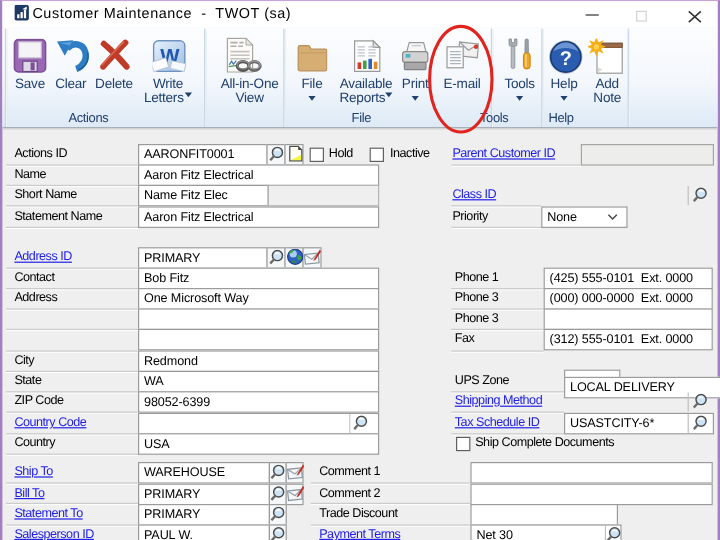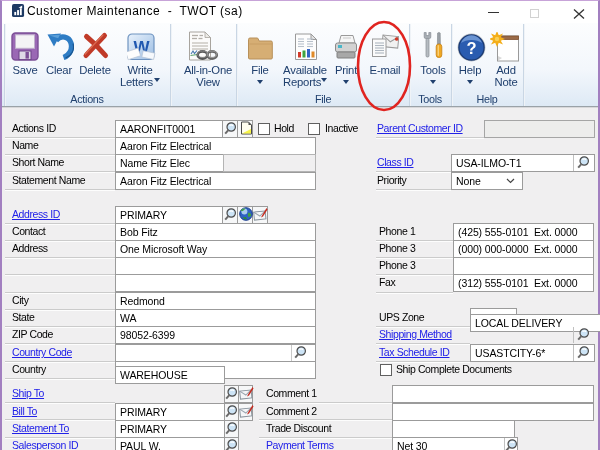--- a/index.html
+++ b/index.html
@@ -3,21 +3,21 @@
 <style>
 html,body{margin:0;padding:0}
 body{width:600px;height:450px;overflow:hidden;position:relative;font-family:"Liberation Sans",sans-serif;background:#f0eff0}
 #win{position:absolute;left:0;top:0;width:600px;height:450px}
 .abs{position:absolute}
 #titlebar{position:absolute;left:2px;top:1px;width:596px;height:22px;background:#fff}
 #title{position:absolute;left:27px;top:4px;font-size:12px;color:#000;white-space:nowrap}
 #ribbon{position:absolute;left:2px;top:23px;width:596px;height:84px;background:linear-gradient(#fcfdfe,#f3f7fc 55%,#dde9f5)}
 .vsep{position:absolute;top:1px;width:1px;height:82px;background:#c9d6e4;border-right:1px solid rgba(255,255,255,.7)}
 .rlbl{position:absolute;font-size:11.3px;letter-spacing:-0.2px;color:#20406e;text-align:center;white-space:nowrap;line-height:11.5px}
-.glbl{position:absolute;top:93px;font-size:10.8px;letter-spacing:-0.3px;color:#20406e;text-align:center;white-space:nowrap}
+.glbl{position:absolute;top:93px;font-size:10.8px;letter-spacing:-0.3px;color:#20406e;white-space:nowrap}
 .dn{display:inline-block;width:0;height:0;border:3px solid transparent;border-top:4px solid #20406e;vertical-align:1px}
 .dnb{position:absolute;width:0;height:0;border:3.5px solid transparent;border-top:4.5px solid #20406e}
 .lbl{position:absolute;font-size:10.5px;letter-spacing:-0.4px;color:#000;height:17px;line-height:17px;white-space:nowrap}
 .lnk{color:#2121e8;text-decoration:underline}
 .box{position:absolute;box-sizing:border-box;height:18px;background:#fff;border:1px solid #9b9b9b;font-size:10.5px;letter-spacing:-0.1px;line-height:16px;padding-left:4px;white-space:nowrap;color:#000}
 .nob{background:transparent}
 .etch{position:absolute;height:1px;background:#cbcbcb;box-shadow:0 1px 0 rgba(255,255,255,.85)}
 .cb{position:absolute;width:12px;height:12px;box-sizing:border-box;background:#fff;border:1px solid #606060}
 .cell{position:absolute;box-sizing:border-box;height:18px;border:1px solid #9b9b9b;background:#f6f7f8}
 .icon{position:absolute}
@@ -270,21 +270,20 @@
  <div class="lbl" style="left:325px;top:120px">Inactive</div>
 
  <div class="box" style="left:115px;top:137px;width:201px">Aaron Fitz Electrical</div>
  <div class="box" style="left:115px;top:154px;width:109px">Name Fitz Elec</div>
  <div class="box nob" style="left:223px;top:154px;width:93px;background:transparent;border-color:#b4b4b4"></div>
  <div class="box" style="left:115px;top:172px;width:201px">Aaron Fitz Electrical</div>
 
  <div class="lbl" style="left:377px;top:120px"><span class="lnk">Parent Customer ID</span></div>
  <div class="box" style="left:484px;top:120px;width:111px;background:#ededec;border-color:#a5a5a5"></div>
  <div class="lbl" style="left:377px;top:154px"><span class="lnk">Class ID</span></div>
- <div class="box" style="left:451px;top:154px;width:144px">USA-ILMO-T1</div>
  <div class="abs" style="left:573px;top:155px;width:1px;height:16px;background:#c0c0c0"></div>
  <svg class="icon" width="13" height="13" style="left:577px;top:156px" viewBox="0 0 13 13">
   <circle cx="7.2" cy="5" r="4.2" fill="#cde4f6" stroke="#4a4a4a" stroke-width="1.2"></circle>
   <path d="M4.6 7.8 L1.2 11.6" stroke="#6a6a6a" stroke-width="2"></path>
   <path d="M5.4 3.6 A2.6 2.6 0 0 1 9 3.8" stroke="#fff" stroke-width="1.3" fill="none"></path>
  </svg>
  <div class="lbl" style="left:377px;top:172px">Priority</div>
  <div class="box" style="left:451px;top:172px;width:72px">None</div>
  <svg class="icon" width="9" height="6" style="left:506px;top:178px" viewBox="0 0 9 6">
   <path d="M1 1 L4.5 4.5 L8 1" fill="none" stroke="#444" stroke-width="1.2"></path>
@@ -353,21 +352,21 @@
  <div class="box" style="left:470px;top:344px;width:125px">USASTCITY-6*</div>
  <div class="abs" style="left:573px;top:345px;width:1px;height:16px;background:#c0c0c0"></div>
  <svg class="icon" width="13" height="13" style="left:577px;top:346px" viewBox="0 0 13 13">
   <circle cx="7.2" cy="5" r="4.2" fill="#cde4f6" stroke="#4a4a4a" stroke-width="1.2"></circle>
   <path d="M4.6 7.8 L1.2 11.6" stroke="#6a6a6a" stroke-width="2"></path>
   <path d="M5.4 3.6 A2.6 2.6 0 0 1 9 3.8" stroke="#fff" stroke-width="1.3" fill="none"></path>
  </svg>
  <div class="cb" style="left:380px;top:364px"></div>
  <div class="lbl" style="left:396px;top:361px">Ship Complete Documents</div>
 
- <div class="box" style="left:115px;top:366px;width:110px">WAREHOUSE</div>
+ <div class="box" style="left:115px;top:385px;width:110px">WAREHOUSE</div>
  <div class="cell" style="left:224px;top:385px;width:15px"></div>
  <div class="cell" style="left:238px;top:385px;width:15px"></div>
  <svg class="icon" width="13" height="13" style="left:225px;top:387px" viewBox="0 0 13 13">
   <circle cx="7.2" cy="5" r="4.2" fill="#cde4f6" stroke="#4a4a4a" stroke-width="1.2"></circle>
   <path d="M4.6 7.8 L1.2 11.6" stroke="#6a6a6a" stroke-width="2"></path>
   <path d="M5.4 3.6 A2.6 2.6 0 0 1 9 3.8" stroke="#fff" stroke-width="1.3" fill="none"></path>
  </svg>
  <svg class="icon" width="15" height="14" style="left:239px;top:386px" viewBox="0 0 15 14">
   <g transform="rotate(-6 7 8)">
    <rect x="1" y="4.5" width="11.5" height="8" fill="#f4f6f8" stroke="#8a949e"></rect>

